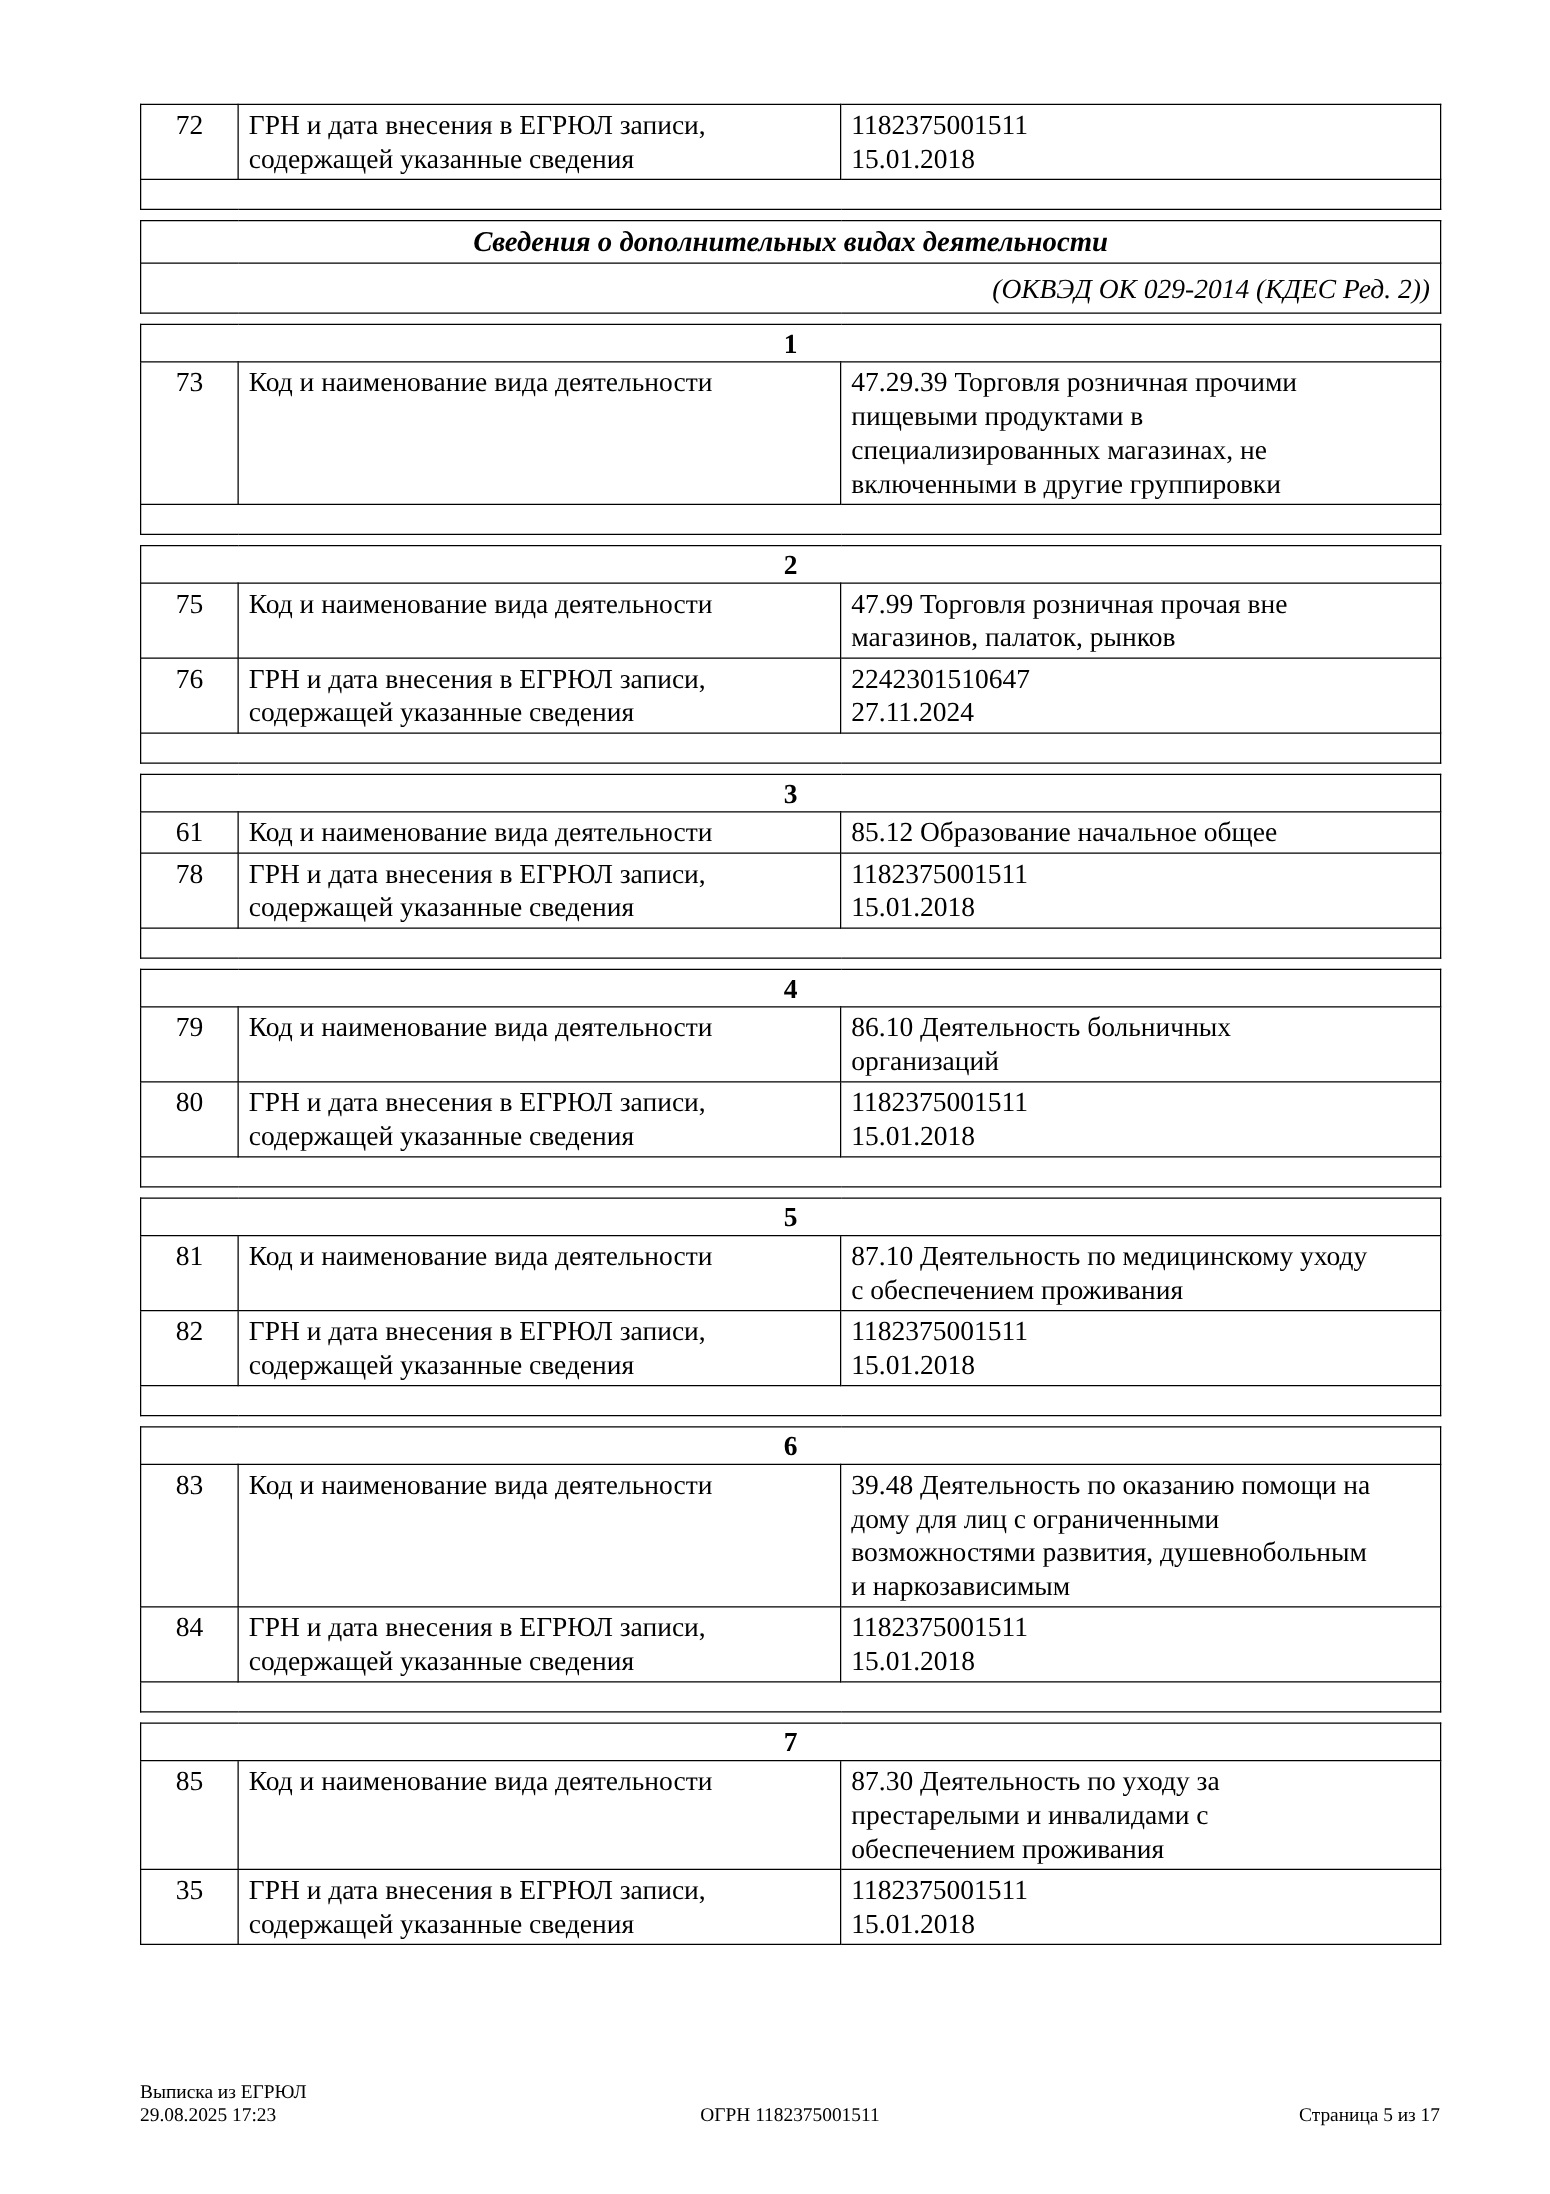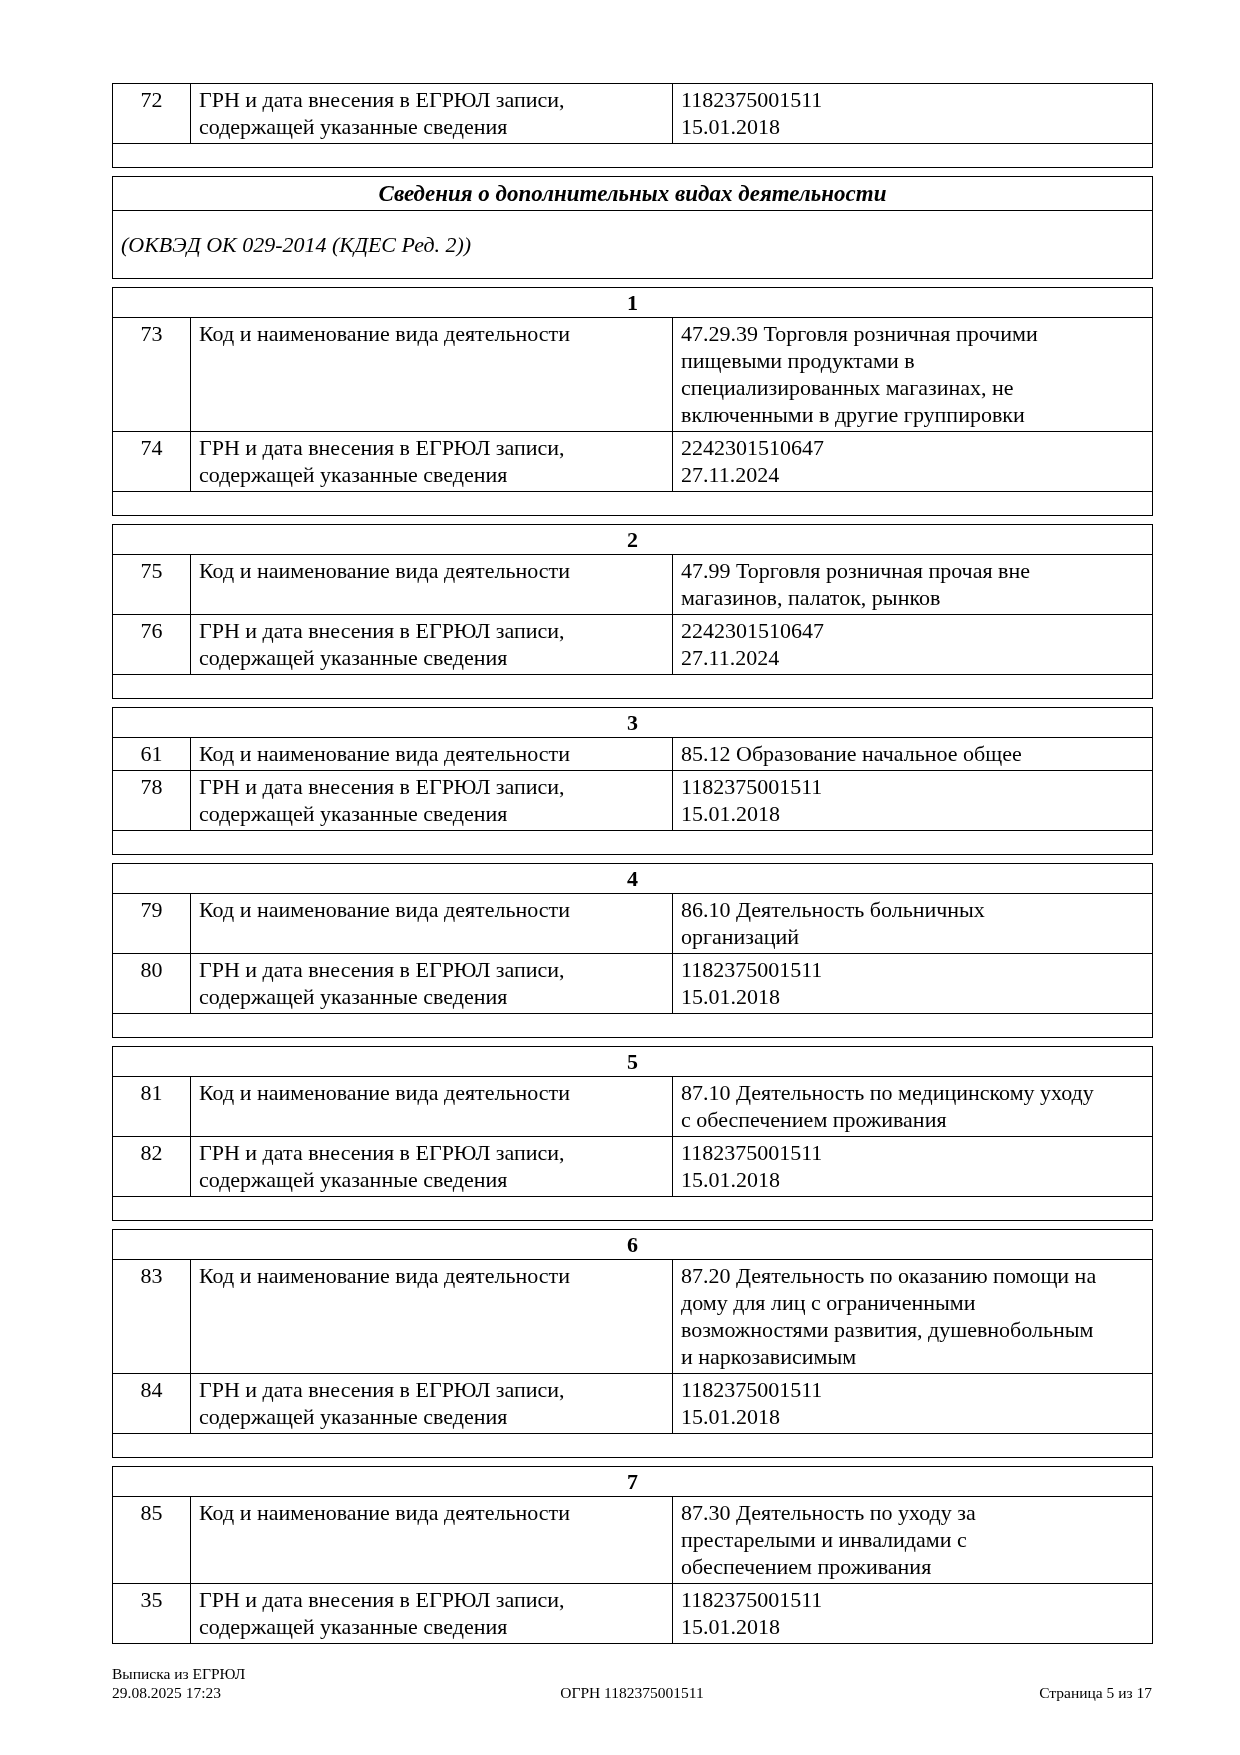--- a/index.html
+++ b/index.html
@@ -21,21 +21,21 @@
     border:1.8px solid #000;
     font-size:22px; line-height:27px;
     padding:2px 8px 3px 8px;
     vertical-align:top;
     white-space:pre-line;
     overflow:hidden;
   }
   td.num { text-align:center; padding:2px 16px; white-space:normal; }
   td.sec-no { text-align:center; font-weight:bold; padding:1px 4px; }
   td.title { text-align:center; font-weight:bold; font-style:italic; font-size:23px; padding:3px 16px; }
-  td.subtitle { text-align:left; font-style:italic; padding:20px 8px; }
+  td.subtitle { text-align:right; font-style:italic; padding:6px 8px; }
   tr.spacer td { height:23px; padding:0; }
   .footer {
     position:absolute; left:112px; top:1664px; width:1040px;
     font-size:15.5px; line-height:19px;
   }
   .footer .left { position:absolute; left:0; top:0; }
   .footer .center { position:absolute; left:50%; transform:translateX(-50%); top:19px; }
   .footer .right { position:absolute; right:0; top:19px; }
 </style>
 </head>
@@ -90,70 +90,63 @@
       <td class="sec-no" colspan="3">1</td>
     </tr>
     <tr>
       <td class="num">73</td>
       <td>Код и наименование вида деятельности</td>
       <td>47.29.39 Торговля розничная прочими
 пищевыми продуктами в
 специализированных магазинах, не
 включенными в другие группировки</td>
     </tr>
-    <tr>
-      <td class="num">74</td>
+    <tr class="spacer">
+          <td colspan="3"></td>
+        </tr>
+  </tbody>
+    </table>
+
+  <table class="blk">
+    <colgroup>
+        <col class="c-num">
+        <col class="c-label">
+        <col class="c-value">
+      </colgroup>
+    <tbody>
+        <tr>
+      <td class="sec-no" colspan="3">2</td>
+    </tr>
+    <tr>
+      <td class="num">75</td>
+      <td>Код и наименование вида деятельности</td>
+      <td>47.99 Торговля розничная прочая вне
+магазинов, палаток, рынков</td>
+    </tr>
+    <tr>
+      <td class="num">76</td>
       <td>ГРН и дата внесения в ЕГРЮЛ записи,
 содержащей указанные сведения</td>
       <td>2242301510647
 27.11.2024</td>
     </tr>
     <tr class="spacer">
           <td colspan="3"></td>
         </tr>
   </tbody>
     </table>
 
   <table class="blk">
     <colgroup>
         <col class="c-num">
         <col class="c-label">
         <col class="c-value">
       </colgroup>
     <tbody>
         <tr>
-      <td class="sec-no" colspan="3">2</td>
-    </tr>
-    <tr>
-      <td class="num">75</td>
-      <td>Код и наименование вида деятельности</td>
-      <td>47.99 Торговля розничная прочая вне
-магазинов, палаток, рынков</td>
-    </tr>
-    <tr>
-      <td class="num">76</td>
-      <td>ГРН и дата внесения в ЕГРЮЛ записи,
-содержащей указанные сведения</td>
-      <td>2242301510647
-27.11.2024</td>
-    </tr>
-    <tr class="spacer">
-          <td colspan="3"></td>
-        </tr>
-  </tbody>
-    </table>
-
-  <table class="blk">
-    <colgroup>
-        <col class="c-num">
-        <col class="c-label">
-        <col class="c-value">
-      </colgroup>
-    <tbody>
-        <tr>
       <td class="sec-no" colspan="3">3</td>
     </tr>
     <tr>
       <td class="num">61</td>
       <td>Код и наименование вида деятельности</td>
       <td>85.12 Образование начальное общее</td>
     </tr>
     <tr>
       <td class="num">78</td>
       <td>ГРН и дата внесения в ЕГРЮЛ записи,
@@ -231,21 +224,21 @@
         <col class="c-label">
         <col class="c-value">
       </colgroup>
     <tbody>
         <tr>
       <td class="sec-no" colspan="3">6</td>
     </tr>
     <tr>
       <td class="num">83</td>
       <td>Код и наименование вида деятельности</td>
-      <td>87.20 Деятельность по оказанию помощи на
+      <td>39.48 Деятельность по оказанию помощи на
 дому для лиц с ограниченными
 возможностями развития, душевнобольным
 и наркозависимым</td>
     </tr>
     <tr>
       <td class="num">84</td>
       <td>ГРН и дата внесения в ЕГРЮЛ записи,
 содержащей указанные сведения</td>
       <td>1182375001511
 15.01.2018</td>

